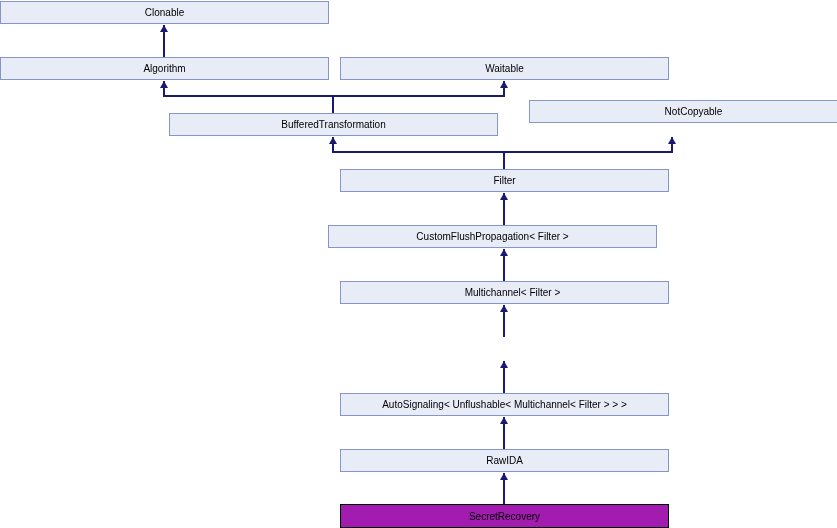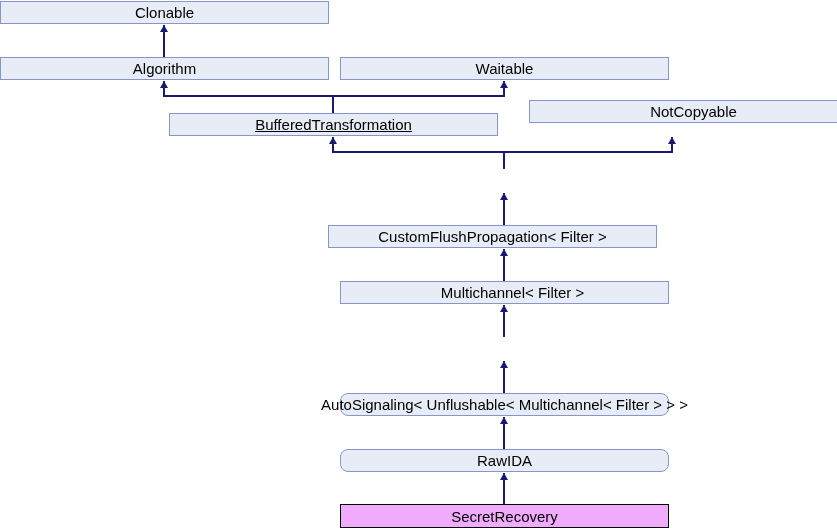--- a/index.html
+++ b/index.html
@@ -14,27 +14,27 @@
   .node {
     position: absolute;
     box-sizing: border-box;
     width: 329px;
     height: 23px;
     background: #e8ecf6;
     border: 1px solid #8696c8;
     display: flex;
     align-items: center;
     justify-content: center;
-    font-size: 15px;
+    font-size: 10px;
     color: #000000;
     white-space: nowrap;
     cursor: pointer;
   }
   .node.current {
-    background: #f0abfc;
+    background: #a21caf;
     border: 1px solid #000000;
     height: 24px;
     cursor: default;
   }
   .vline {
     position: absolute;
     width: 2px;
     background: #191970;
   }
   .hline {
@@ -55,33 +55,34 @@
 <body>
 
 <div id="canvas">
 
   <div class="node" style="left:0px; top:1px;">Clonable</div>
 
   <div class="node" style="left:340px; top:57px;">Waitable</div>
 
   <div class="node" style="left:0px; top:57px;">Algorithm</div>
 
-  <div class="node" style="left:169px; top:113px;text-decoration:underline;">BufferedTransformation</div>
+  <div class="node" style="left:169px; top:113px;">BufferedTransformation</div>
 
   <div class="node" style="left:508px; top:100px;margin-left:21px;">NotCopyable</div>
 
+  <div class="node" style="left:340px; top:169px;">Filter</div>
 
   <div class="node" style="left:328px; top:225px;">CustomFlushPropagation&lt; Filter &gt;</div>
 
   <div class="node" style="left:340px; top:281px;padding-left:16px;">Multichannel&lt; Filter &gt;</div>
 
 
-  <div class="node" style="left:340px; top:393px;border-radius:8px;">AutoSignaling&lt; Unflushable&lt; Multichannel&lt; Filter &gt; &gt; &gt;</div>
+  <div class="node" style="left:340px; top:393px;">AutoSignaling&lt; Unflushable&lt; Multichannel&lt; Filter &gt; &gt; &gt;</div>
 
-  <div class="node" style="left:340px; top:449px;border-radius:8px;">RawIDA</div>
+  <div class="node" style="left:340px; top:449px;">RawIDA</div>
 
   <div class="node current" style="left:340px; top:504px;">SecretRecovery</div>
 
   <div class="ah" style="left:160px; top:25px;"></div>
   <div class="vline" style="left:163px; top:25px; height:32px;"></div>
 
   <div class="ah" style="left:160px; top:81px;"></div>
   <div class="vline" style="left:163px; top:81px; height:16px;"></div>
   <div class="ah" style="left:500px; top:81px;"></div>
   <div class="vline" style="left:503px; top:81px; height:16px;"></div>

